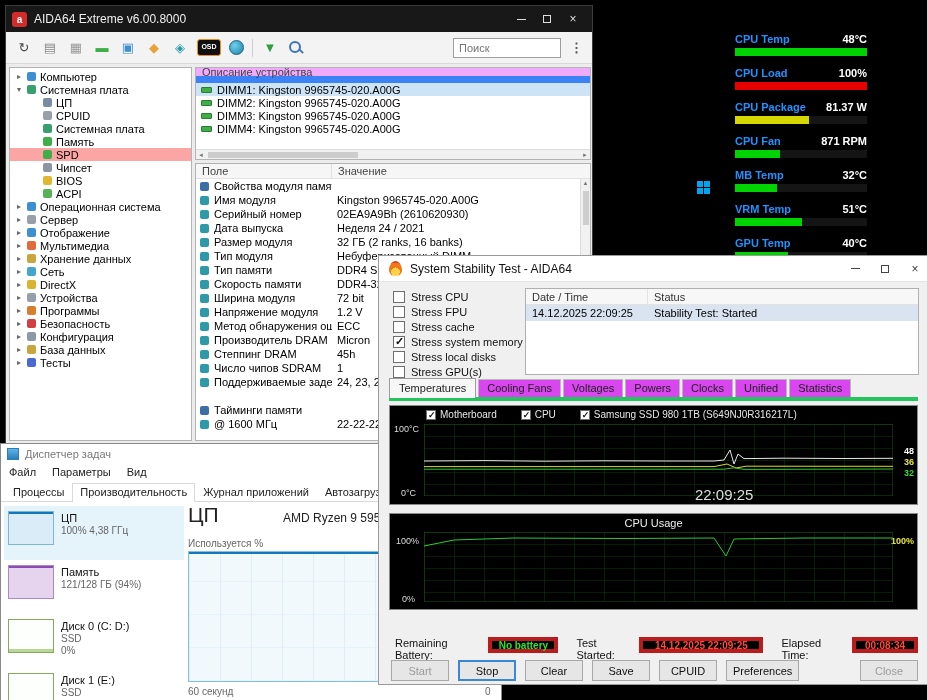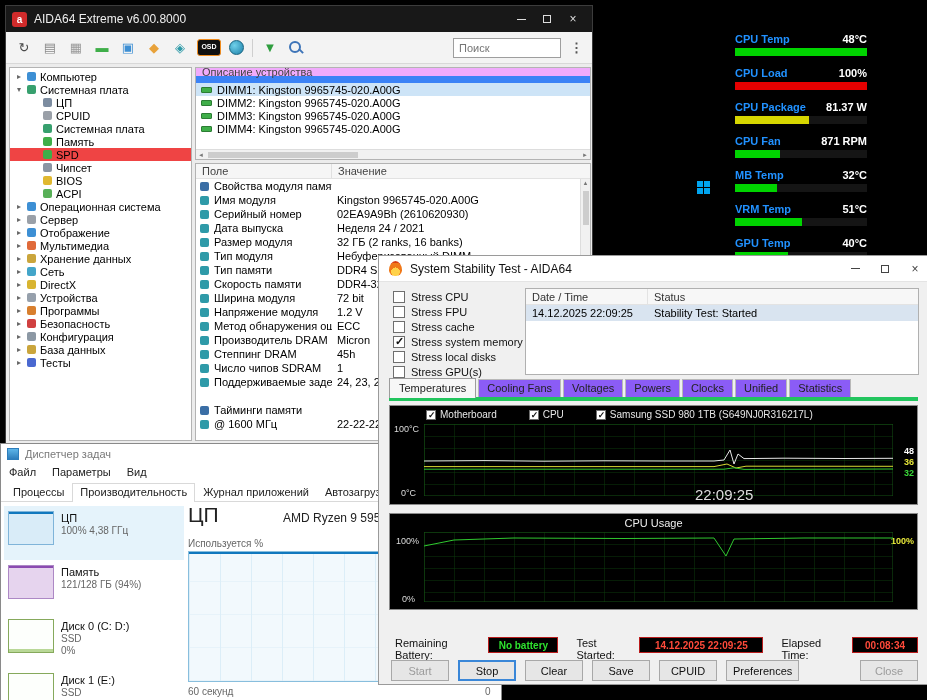--- a/index.html
+++ b/index.html
@@ -24,21 +24,21 @@
 .mag::before{content:"";position:absolute;left:2px;top:2px;width:8px;height:8px;border:2px solid #3d74b8;border-radius:50%}
 .mag::after{content:"";position:absolute;left:11px;top:11px;width:6px;height:2px;background:#3d74b8;transform:rotate(45deg)}
 .srch{margin-left:auto;display:flex;align-items:center;gap:9px}
 .srch input{width:108px;height:20px;border:1px solid #9e9e9e;font-size:11px;padding:0 5px;font-family:inherit}
 .kebab{color:#555;font-size:13px;font-weight:bold}
 
 .a-tree{position:absolute;left:3px;top:61px;width:183px;bottom:3px;background:#fff;border:1px solid #b3b3b3;font-size:11px;overflow:hidden;padding-top:2px}
 .trow{display:flex;align-items:center;height:13px;padding-left:5px;gap:4px;white-space:nowrap;cursor:default}
 .trow .arr{width:8px;font-size:8px;color:#666;text-align:center;flex:none}
 .trow.ch{padding-left:33px}
-.trow.sel{background:#ef4444}
+.trow.sel{background:#fca5a5}
 .ti{width:9px;height:9px;border-radius:2px;flex:none;background:#9aa0a8}
 [data-icon="computer-icon"]{background:#3d8fd4}[data-icon="motherboard-icon"]{background:#37a06e}
 [data-icon="cpu-icon"]{background:#7c8ca0}[data-icon="cpuid-icon"]{background:#9aa0a8}
 [data-icon="memory-icon"]{background:#3fae49}[data-icon="spd-icon"]{background:#3fae49}
 [data-icon="chipset-icon"]{background:#8b95a3}[data-icon="bios-icon"]{background:#e0b830}
 [data-icon="acpi-icon"]{background:#58b058}[data-icon="os-icon"]{background:#3d8fd4}
 [data-icon="server-icon"]{background:#9aa0a8}[data-icon="display-icon"]{background:#3d8fd4}
 [data-icon="multimedia-icon"]{background:#e06a3a}[data-icon="storage-icon"]{background:#caa53c}
 [data-icon="network-icon"]{background:#43a5c9}[data-icon="directx-icon"]{background:#d8b430}
 [data-icon="devices-icon"]{background:#96a0ac}[data-icon="software-icon"]{background:#d87f2e}
@@ -120,36 +120,36 @@
 .chk{display:flex;align-items:center;gap:6px;height:15px;font-size:11px;color:#111;white-space:nowrap}
 .cbx{width:12px;height:12px;background:#fff;border:1px solid #6e6e6e;position:relative;flex:none}
 .cbx.on::after{content:"✓";position:absolute;left:1px;top:-2px;font-size:11px;color:#111;font-weight:bold}
 .log{position:absolute;left:146px;top:32px;width:394px;height:87px;background:#fff;border:1px solid #b0b0b0;font-size:11px}
 .log-h{height:16px;display:flex;background:#f7f7f7;border-bottom:1px solid #e3e3e3;color:#333}
 .lc1{width:122px;padding-left:6px;display:flex;align-items:center;flex:none}
 .lc2{padding-left:6px;display:flex;align-items:center}
 .log-h .lc1{border-right:1px solid #e3e3e3}
 .log-r{height:16px;display:flex;background:#d9e4f0;align-items:center}
 .tabsbar{position:absolute;left:10px;right:12px;top:125px;height:20px;display:flex;align-items:flex-end;border-bottom:4px solid #22c55e;font-size:11px}
-.s-tab{padding:2px 8px 3px;background:#8b5cf6;border:1px solid #b8b8b8;border-bottom:none;margin-right:2px;color:#222;white-space:nowrap}
+.s-tab{padding:2px 8px 3px;background:#d946ef;border:1px solid #b8b8b8;border-bottom:none;margin-right:2px;color:#222;white-space:nowrap}
 .s-tab.act{background:#f7f7f7;padding:3px 9px 4px;position:relative;top:1px;border-color:#9c9c9c}
 .g1{position:absolute;left:10px;right:12px;top:149px;height:100px;background:#000;border:1px solid #8a8a8a}
 .g2{position:absolute;left:10px;right:12px;top:257px;height:97px;background:#000;border:1px solid #8a8a8a}
-.leg{position:absolute;left:36px;top:3px;display:flex;gap:32px;align-items:center;font-size:10px;color:#e6e6e6}
+.leg{position:absolute;left:36px;top:3px;display:flex;gap:24px;align-items:center;font-size:10px;color:#e6e6e6}
 .leg .cbx{width:10px;height:10px}
 .leg .cbx.on::after{font-size:9px;top:-1px}
 .litem{display:flex;gap:4px;align-items:center;white-space:nowrap}
 .gy{position:absolute;font-size:9px;color:#ddd}
 .gplot{position:absolute;left:34px;top:18px}
 .gvals{position:absolute;right:3px;top:40px;font-size:9px;font-weight:bold;display:flex;flex-direction:column;gap:1px;align-items:flex-end}
 .gtime{position:absolute;left:305px;bottom:1px;font-size:15px;color:#ddd}
 .g2t{position:absolute;top:3px;left:0;right:0;text-align:center;font-size:11px;color:#eee}
 .g2r{position:absolute;right:3px;top:22px;font-size:9px;font-weight:bold;color:#e8e83a}
 .stat{position:absolute;left:16px;right:12px;top:381px;height:18px;display:flex;font-size:11px;color:#111}
-.sbox{height:16px;background:#000;border:1px solid #b91c1c;display:flex;align-items:center;justify-content:center;font-size:10px;font-weight:bold;margin-left:4px;flex:none}
+.sbox{height:16px;background:#000;border:4px solid #b91c1c;display:flex;align-items:center;justify-content:center;font-size:10px;font-weight:bold;margin-left:4px;flex:none}
 .sbox.green{color:#2ee22e;width:70px}
 .sbox.red{color:#ff4a3a;width:124px}
 .sbox.red.sm{width:66px}
 .stat .gap{width:18px;flex:none}
 .btns{position:absolute;left:12px;right:12px;top:404px;display:flex;gap:9px}
 .btn{min-width:58px;height:21px;background:#e6e6e6;border:1px solid #a8a8a8;font-size:11px;display:flex;align-items:center;justify-content:center;color:#111;padding:0 6px}
 .btn.foc{outline:2px solid #3a87d8;outline-offset:-2px}
 .btn.dis{color:#9b9b9b}
 .btn.right{margin-left:auto}
 </style>

